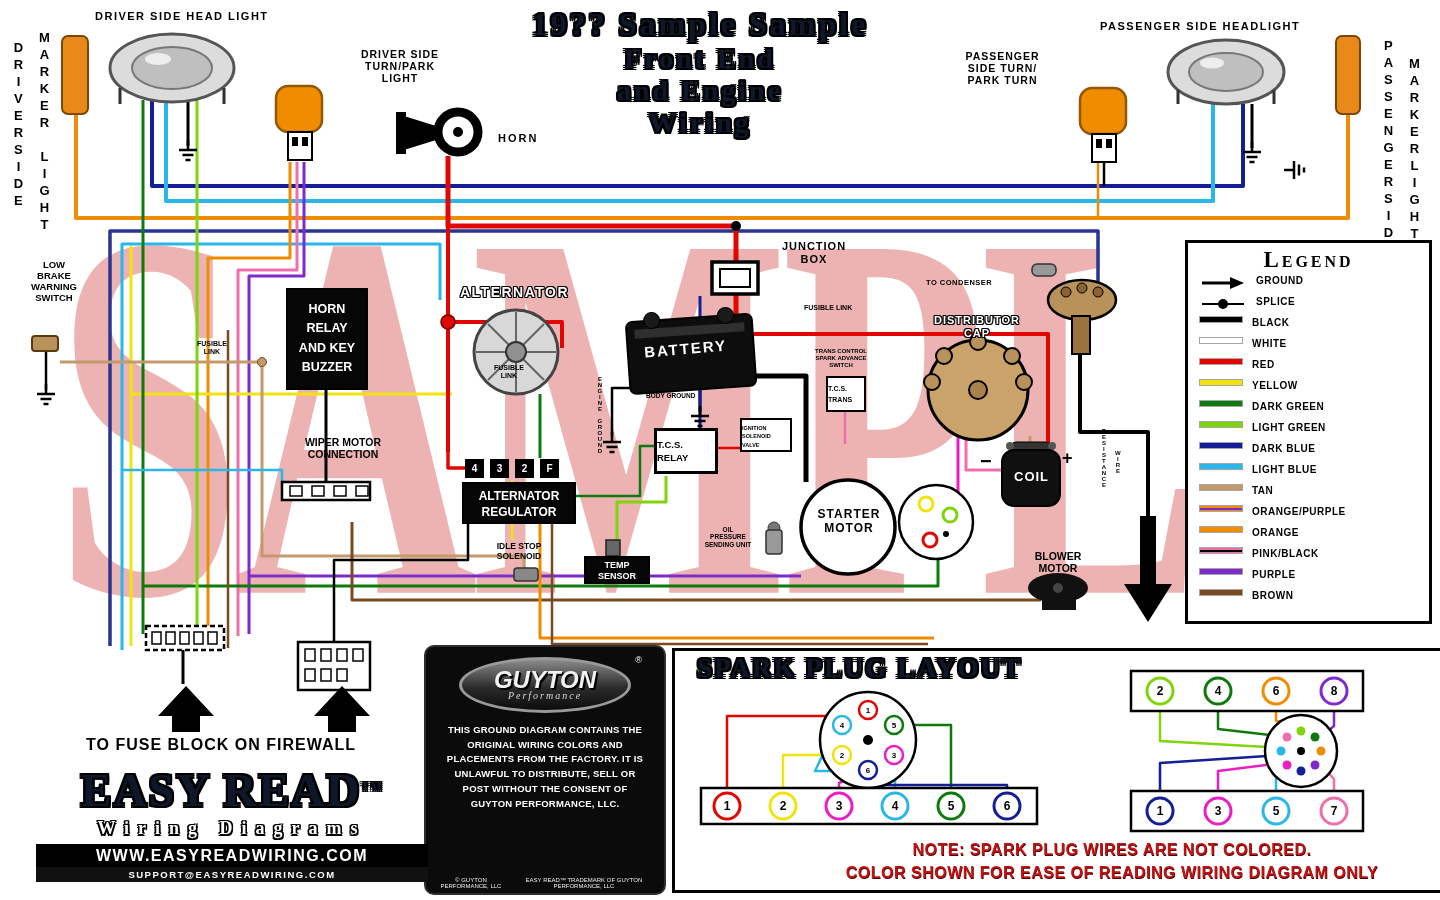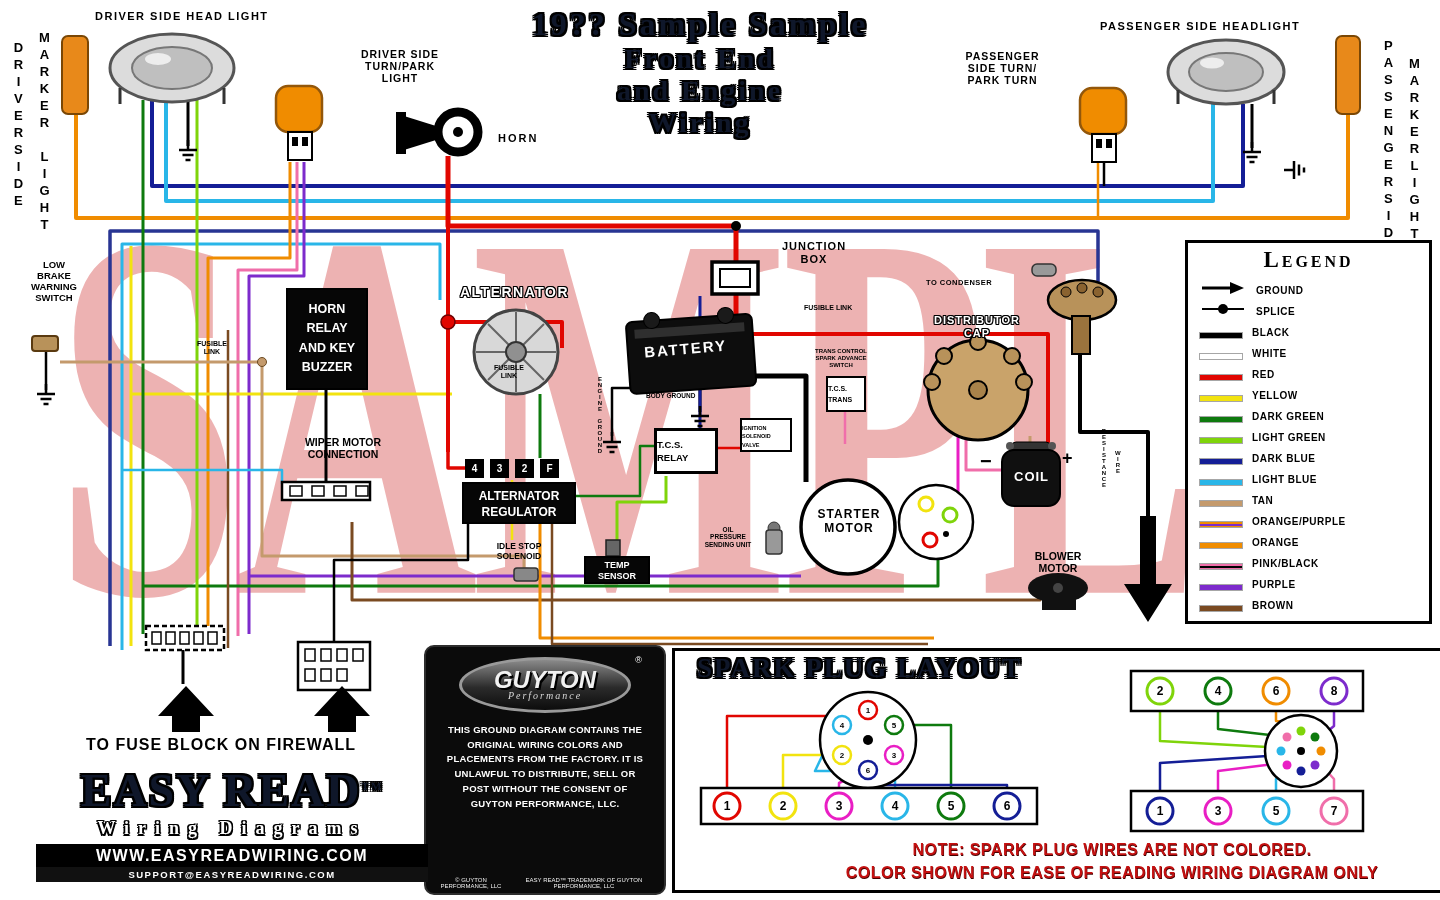--- a/index.html
+++ b/index.html
@@ -12,21 +12,21 @@
   .redout{color:#0f172a;font-family:"Liberation Serif",serif;text-shadow:-2px -2px 0 #000,2px -2px 0 #000,-2px 2px 0 #000,2px 2px 0 #000,-2px 0 0 #000,2px 0 0 #000,0 -2px 0 #000,0 2px 0 #000}
   .blackbox{position:absolute;background:#060606;color:#fff;z-index:3;text-align:center;font-weight:700;border:2px solid #000}
   .whitebox{position:absolute;background:#fff;border:2px solid #000;z-index:3;text-align:left;font-weight:700;color:#000}
   .fl{width:38px;white-space:normal;text-align:center;font-size:7px;line-height:1.2}
   #watermark{position:absolute;left:55px;top:115px;z-index:1;font-family:"Liberation Serif",serif;font-weight:700;font-size:300px;color:#e9a0a0;letter-spacing:-6px;transform:scale(1.12,1.75);transform-origin:left top;opacity:.8}
   #wires{position:absolute;left:0;top:0;z-index:2}
   .panel{position:absolute;background:#fff;border:3px solid #000;z-index:4}
   
   #legend{left:1185px;top:240px;width:247px;height:384px;padding:4px 12px}
   #legend .ltitle{font-family:"Liberation Serif",serif;font-variant:small-caps;font-weight:700;font-size:23px;letter-spacing:3px;text-align:center;margin-bottom:2px}
-  .lrow{display:flex;align-items:flex-end;height:21px}
+  .lrow{display:flex;align-items:flex-start;height:21px}
   .lrow .txt{font-size:10px;font-weight:700;margin-left:10px;letter-spacing:.5px}
   .swatch{position:relative;width:42px;height:5px;display:inline-block;box-shadow:0 0 0 1px rgba(0,0,0,.35)}
   .stripe{position:absolute;left:0;right:0;top:1.5px;height:2px}
   
   #sparkbox{left:672px;top:648px;width:880px;height:245px}
   #sparkbox .stitle{position:absolute;left:22px;top:2px;font-size:27px;font-weight:700;letter-spacing:2px;z-index:6}
   #sparkbox .note{position:absolute;left:0;width:100%;text-align:center;color:#c41111;font-weight:700;font-size:16px;letter-spacing:.5px;z-index:6;text-shadow:0.5px 0.5px 0 #400}
   #sparksvg{position:absolute;left:0;top:0;z-index:5}
   
   #guyton{position:absolute;left:424px;top:645px;width:242px;height:250px;background:#0b0b0b;border:2px solid #2e2e2e;border-radius:10px;z-index:4;color:#fff;text-align:center}

